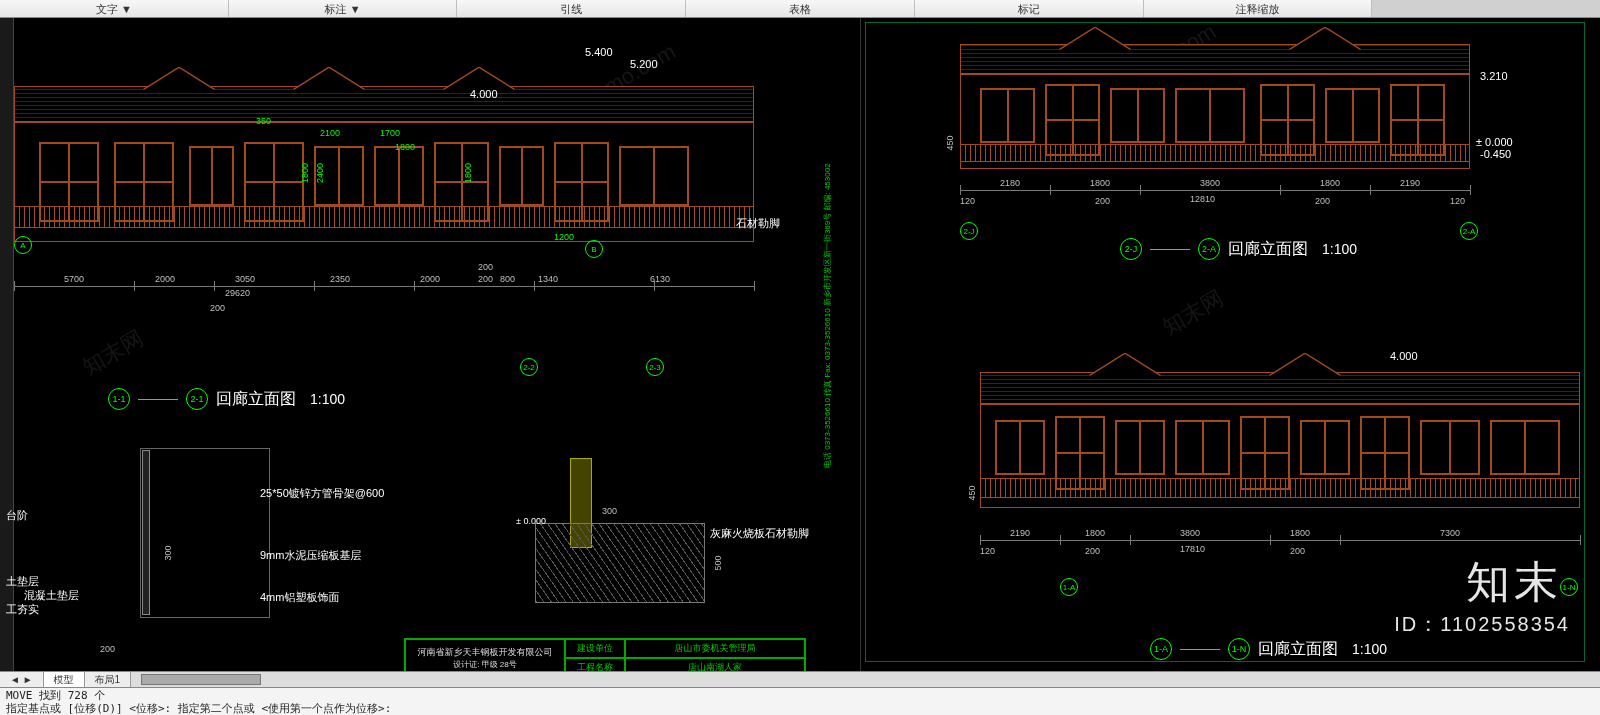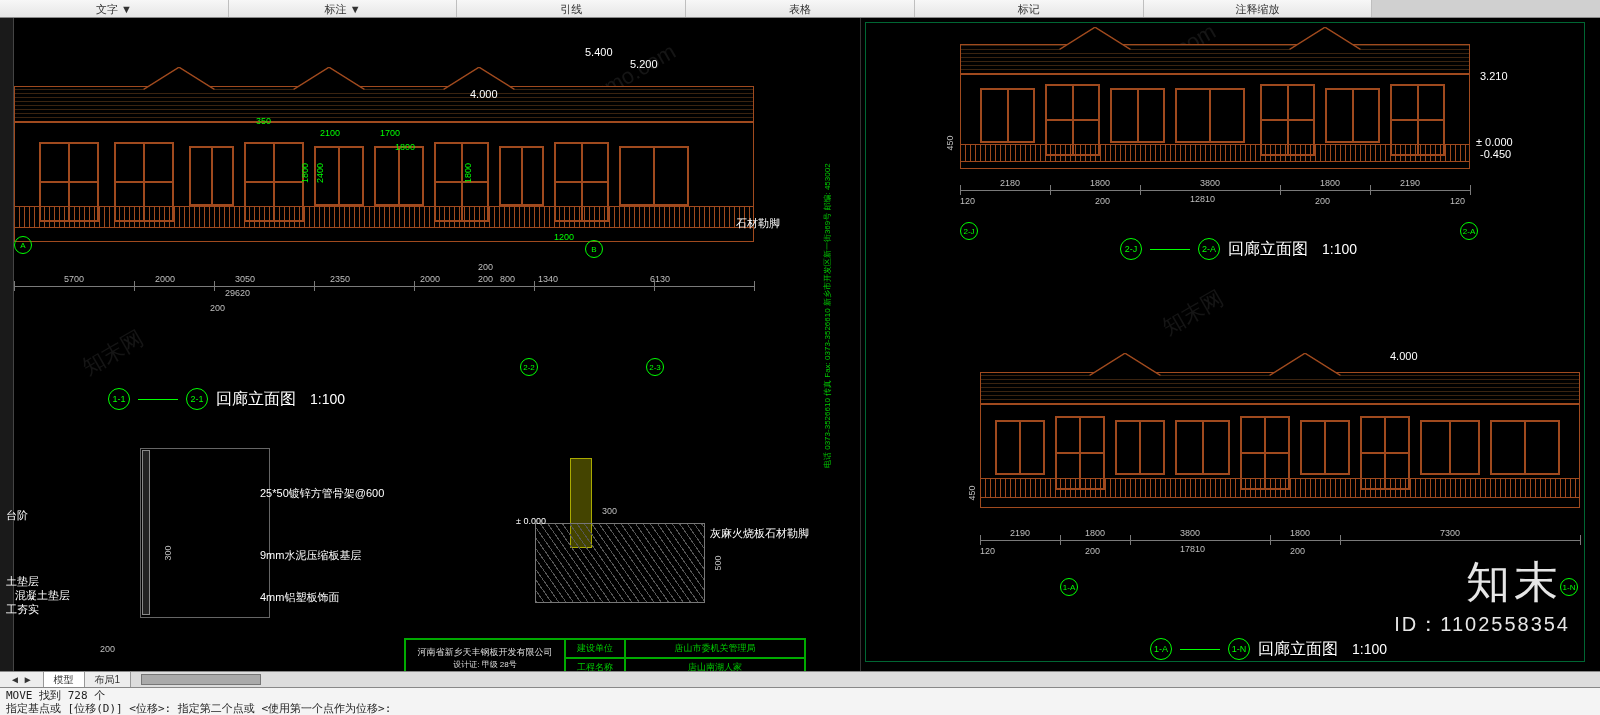--- a/index.html
+++ b/index.html
@@ -282,21 +282,21 @@
   <div class="elev-label" style="left:108px;top:370px;">
     <span class="grid-bubble">1-1</span>
     <span class="dash"></span>
     <span class="grid-bubble">2-1</span>
     <span class="htxt">回廊立面图</span>
     <span class="scale">1:100</span>
   </div>
 
   <div class="stair-note" style="left:6px;top:490px;">台阶</div>
   <div class="stair-note" style="left:6px;top:556px;">土垫层</div>
-  <div class="stair-note" style="left:15px;top:570px;">混凝土垫层</div>
+  <div class="stair-note" style="left:24px;top:570px;">混凝土垫层</div>
   <div class="stair-note" style="left:6px;top:584px;">工夯实</div>
 
   <div class="steel" style="left:140px;top:430px;width:130px;height:170px;border-color:#666;"></div>
   <div class="steel" style="left:142px;top:432px;width:8px;height:165px;background:#222;"></div>
   <div class="dim-txt" style="left:160px;top:530px;transform:rotate(-90deg);">300</div>
   <div class="dim-txt" style="left:100px;top:626px;">200</div>
 
   <div class="annot" style="left:260px;top:468px;">25*50镀锌方管骨架@600</div>
   <div class="annot" style="left:260px;top:530px;">9mm水泥压缩板基层</div>
   <div class="annot" style="left:260px;top:572px;">4mm铝塑板饰面</div>

